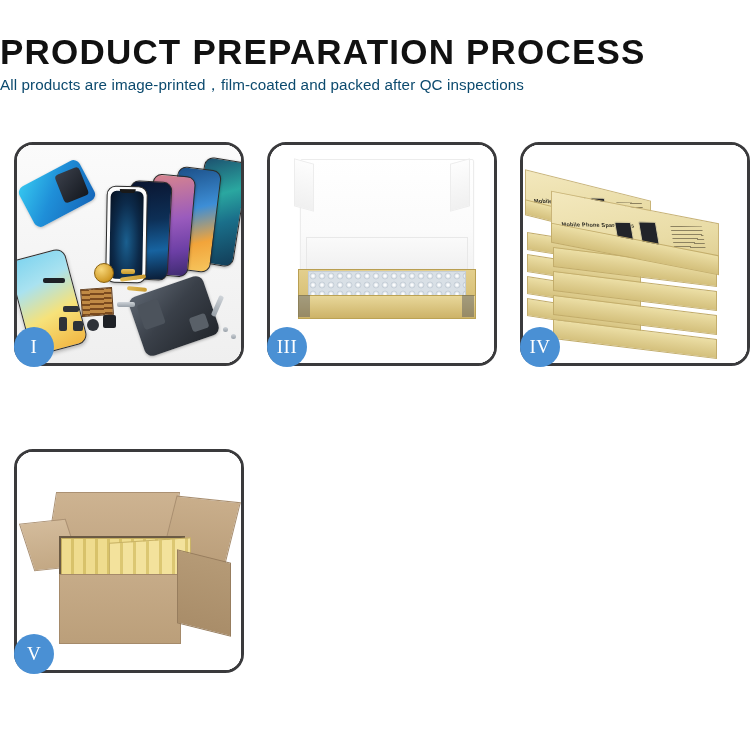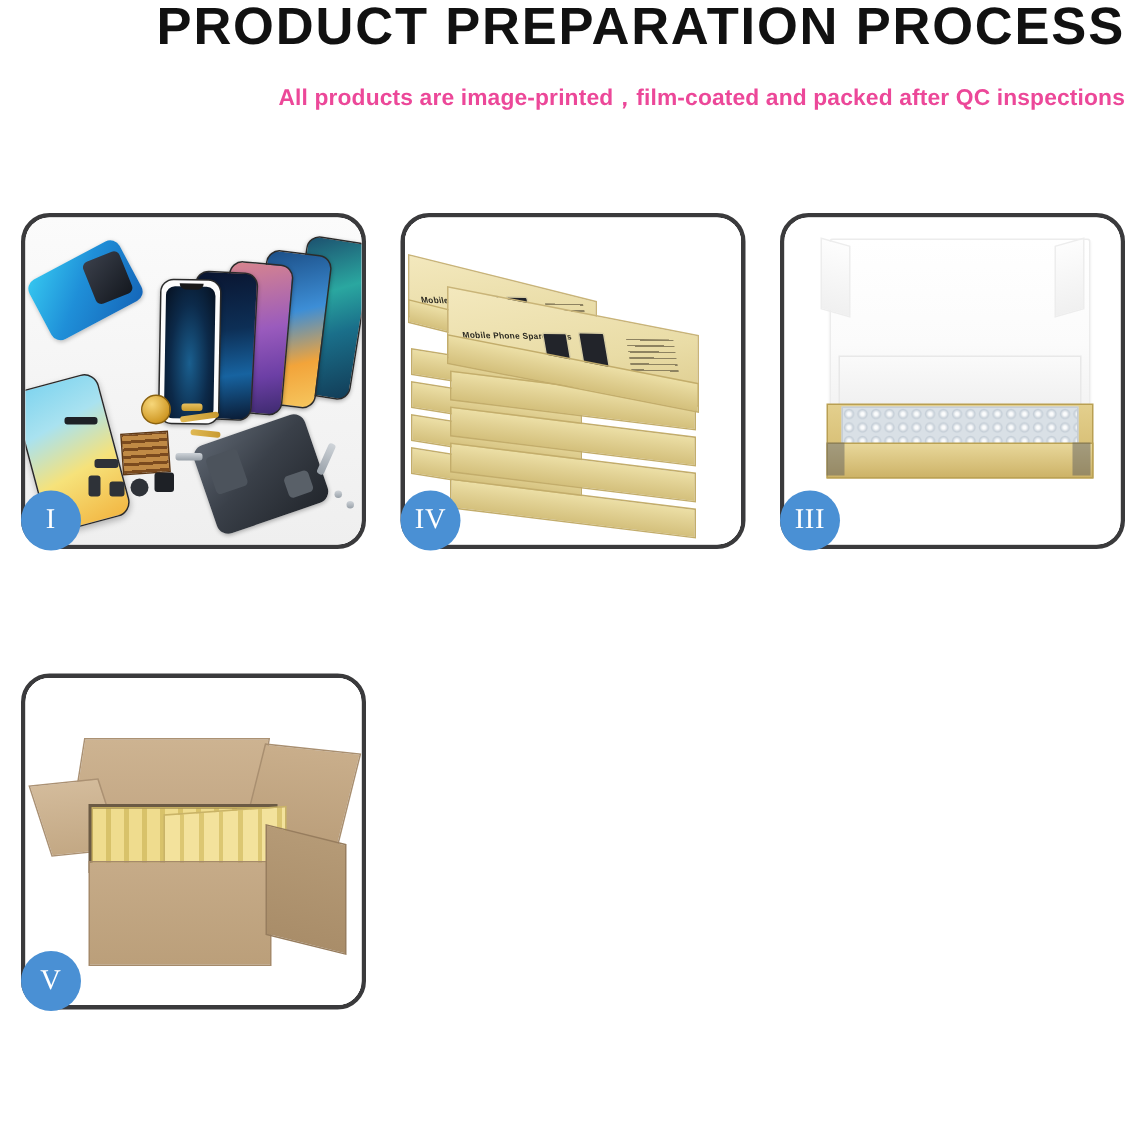--- a/index.html
+++ b/index.html
@@ -11,37 +11,37 @@
     width: 750px;
     height: 750px;
     overflow: hidden;
     font-family: "Liberation Sans", sans-serif;
     color: #111111;
     position: relative;
   }
 
   
   .header {
-    text-align: right;
+    text-align: left;
+    padding-top: 34px;
   }
   .title {
     font-size: 35px;
     font-weight: bold;
     letter-spacing: 1.2px;
     color: #111111;
     line-height: 1.05;
     white-space: nowrap;
   }
   .subtitle {
-    margin-top: 18px;
+    margin-top: 4px;
     font-size: 15.2px;
-    color: #ec4899;
+    color: #0c4a6e;
     letter-spacing: 0.1px;
     white-space: nowrap;
-    font-weight: bold;
   }
 
   
   .grid {
     position: absolute;
     left: 14px;
     top: 142px;
     width: 722px;
     display: grid;
     grid-template-columns: repeat(3, 230px);
@@ -400,67 +400,67 @@
       <div class="part steel" style="left:198px; top:150px; width:5px; height:22px; transform:rotate(24deg);"></div>
       <div class="part steel" style="left:206px; top:182px; width:5px; height:5px; border-radius:50%;"></div>
       <div class="part steel" style="left:214px; top:189px; width:5px; height:5px; border-radius:50%;"></div>
     </div>
     <div class="badge">I</div>
   </div>
 
 
   <div class="panel">
     <div class="panel-inner">
-      <div class="b4-bg"></div>
-      <div class="stack">
-
-        <div class="slab" style="left:4px; top:96px; width:112px; height:16px; transform:skewY(9deg);"></div>
-        <div class="slab" style="left:4px; top:118px; width:112px; height:16px; transform:skewY(9deg);"></div>
-        <div class="slab" style="left:4px; top:140px; width:112px; height:16px; transform:skewY(9deg);"></div>
-        <div class="slab" style="left:4px; top:162px; width:112px; height:16px; transform:skewY(9deg);"></div>
-
-        <div class="slab" style="left:30px; top:112px; width:162px; height:18px; transform:skewY(7deg);"></div>
-        <div class="slab" style="left:30px; top:136px; width:162px; height:18px; transform:skewY(7deg);"></div>
-        <div class="slab" style="left:30px; top:160px; width:162px; height:18px; transform:skewY(7deg);"></div>
-        <div class="slab" style="left:30px; top:184px; width:162px; height:18px; transform:skewY(7deg);"></div>
-
-        <div class="slab-top" style="left:2px; top:40px; width:124px; height:40px; transform:skewY(14deg);">
-          <div class="box-label" style="left:7px; top:17px; transform:rotate(-13deg);">Mobile Phone Spare Parts</div>
-          <div class="box-thumb" style="left:48px; top:13px; width:12px; height:17px; transform:rotate(-13deg);"></div>
-          <div class="box-thumb" style="left:66px; top:9px; width:13px; height:18px; transform:rotate(-13deg);"></div>
-          <div class="box-lines" style="left:92px; top:6px; width:26px; height:18px; transform:rotate(-13deg);"></div>
-        </div>
-        <div class="slab" style="left:2px; top:70px; width:124px; height:14px; transform:skewY(14deg);"></div>
-
-        <div class="slab-top" style="left:28px; top:62px; width:166px; height:46px; transform:skewY(11deg);">
-          <div class="box-label" style="left:9px; top:21px; transform:rotate(-10deg);">Mobile Phone Spare Parts</div>
-          <div class="box-thumb" style="left:64px; top:16px; width:15px; height:21px; transform:rotate(-10deg);"></div>
-          <div class="box-thumb" style="left:88px; top:11px; width:16px; height:22px; transform:rotate(-10deg);"></div>
-          <div class="box-lines" style="left:120px; top:8px; width:32px; height:22px; transform:rotate(-10deg);"></div>
-        </div>
-        <div class="slab" style="left:28px; top:94px; width:166px; height:18px; transform:skewY(11deg);"></div>
-      </div>
-    </div>
-    <div class="badge">IV</div>
-  </div>
-
-  <div class="panel">
-    <div class="panel-inner">
       <div class="b3-bg"></div>
       <div class="b3-lid"></div>
       <div class="b3-lid-flap-l"></div>
       <div class="b3-lid-flap-r"></div>
       <div class="b3-foam"></div>
       <div class="b3-tray"></div>
       <div class="b3-contents"></div>
       <div class="b3-tray-front"></div>
       <div class="b3-corner-l"></div>
       <div class="b3-corner-r"></div>
     </div>
     <div class="badge">III</div>
+  </div>
+
+  <div class="panel">
+    <div class="panel-inner">
+      <div class="b4-bg"></div>
+      <div class="stack">
+
+        <div class="slab" style="left:4px; top:96px; width:112px; height:16px; transform:skewY(9deg);"></div>
+        <div class="slab" style="left:4px; top:118px; width:112px; height:16px; transform:skewY(9deg);"></div>
+        <div class="slab" style="left:4px; top:140px; width:112px; height:16px; transform:skewY(9deg);"></div>
+        <div class="slab" style="left:4px; top:162px; width:112px; height:16px; transform:skewY(9deg);"></div>
+
+        <div class="slab" style="left:30px; top:112px; width:162px; height:18px; transform:skewY(7deg);"></div>
+        <div class="slab" style="left:30px; top:136px; width:162px; height:18px; transform:skewY(7deg);"></div>
+        <div class="slab" style="left:30px; top:160px; width:162px; height:18px; transform:skewY(7deg);"></div>
+        <div class="slab" style="left:30px; top:184px; width:162px; height:18px; transform:skewY(7deg);"></div>
+
+        <div class="slab-top" style="left:2px; top:40px; width:124px; height:40px; transform:skewY(14deg);">
+          <div class="box-label" style="left:7px; top:17px; transform:rotate(-13deg);">Mobile Phone Spare Parts</div>
+          <div class="box-thumb" style="left:48px; top:13px; width:12px; height:17px; transform:rotate(-13deg);"></div>
+          <div class="box-thumb" style="left:66px; top:9px; width:13px; height:18px; transform:rotate(-13deg);"></div>
+          <div class="box-lines" style="left:92px; top:6px; width:26px; height:18px; transform:rotate(-13deg);"></div>
+        </div>
+        <div class="slab" style="left:2px; top:70px; width:124px; height:14px; transform:skewY(14deg);"></div>
+
+        <div class="slab-top" style="left:28px; top:62px; width:166px; height:46px; transform:skewY(11deg);">
+          <div class="box-label" style="left:9px; top:21px; transform:rotate(-10deg);">Mobile Phone Spare Parts</div>
+          <div class="box-thumb" style="left:64px; top:16px; width:15px; height:21px; transform:rotate(-10deg);"></div>
+          <div class="box-thumb" style="left:88px; top:11px; width:16px; height:22px; transform:rotate(-10deg);"></div>
+          <div class="box-lines" style="left:120px; top:8px; width:32px; height:22px; transform:rotate(-10deg);"></div>
+        </div>
+        <div class="slab" style="left:28px; top:94px; width:166px; height:18px; transform:skewY(11deg);"></div>
+      </div>
+    </div>
+    <div class="badge">IV</div>
   </div>
 
   <div class="panel">
     <div class="panel-inner">
       <div class="b5-bg"></div>
       <div class="c5-flap-back"></div>
       <div class="c5-flap-right"></div>
       <div class="c5-flap-left"></div>
       <div class="c5-inner"></div>
       <div class="c5-goods"></div>

